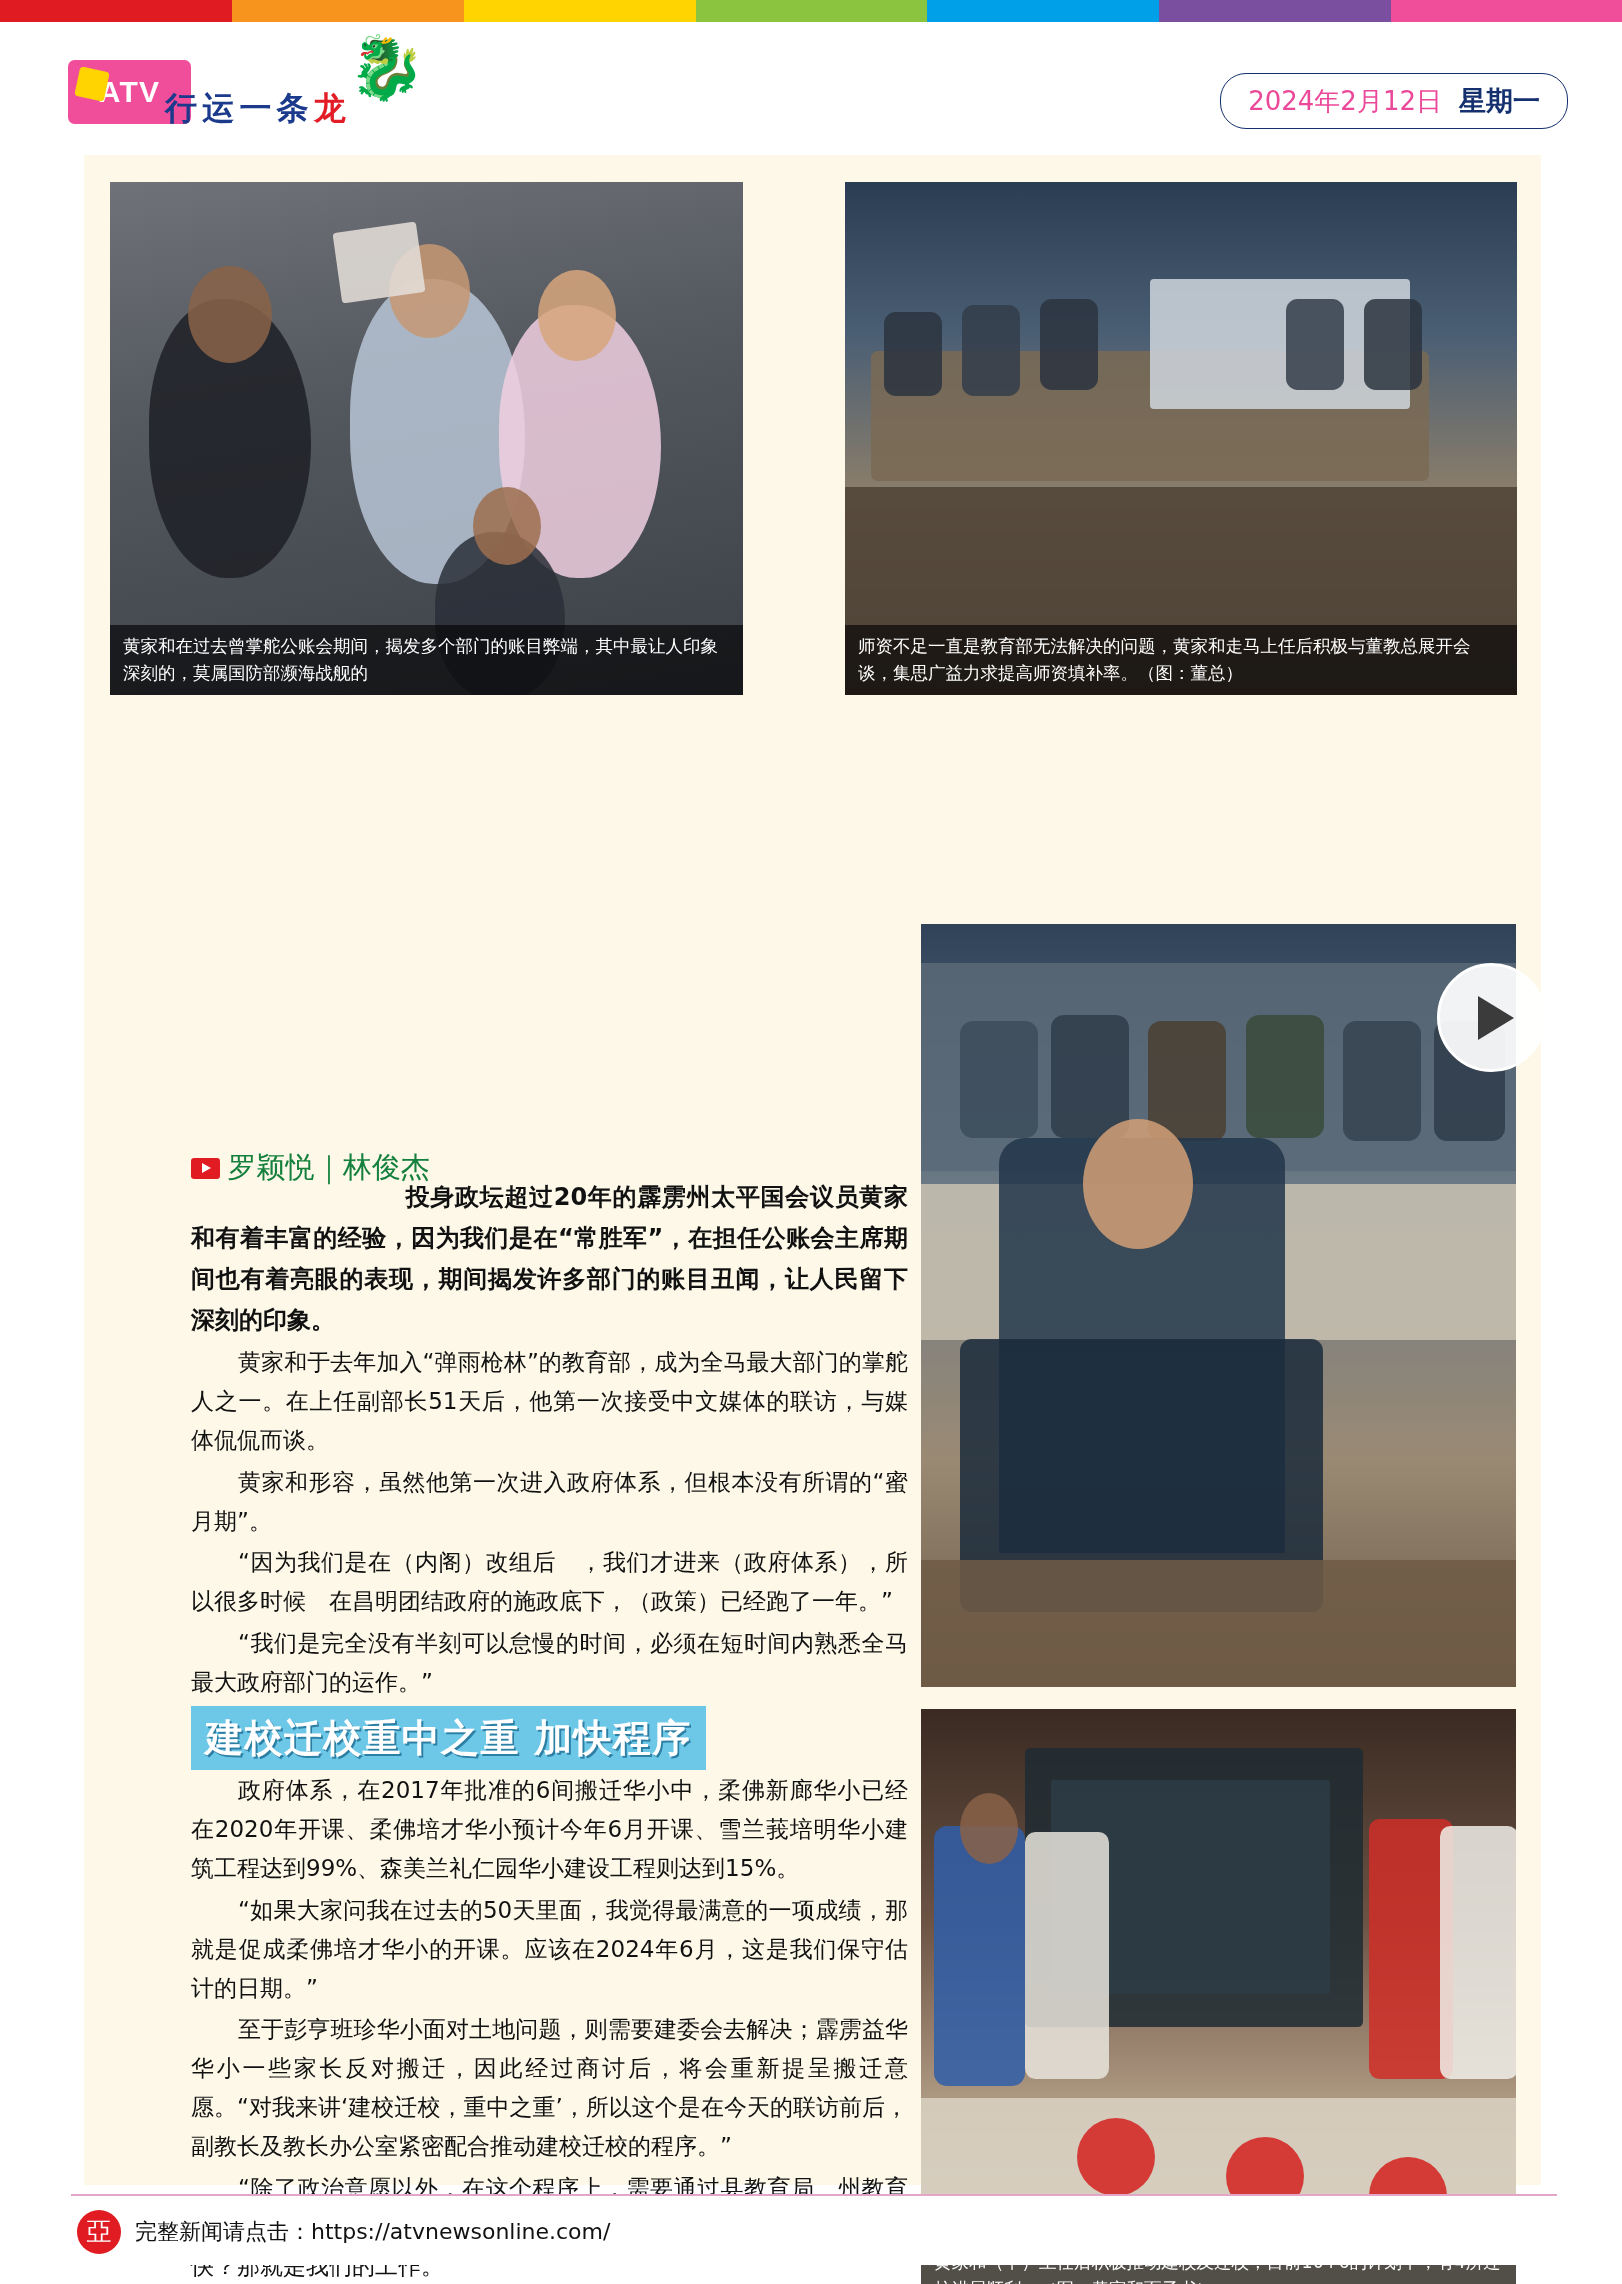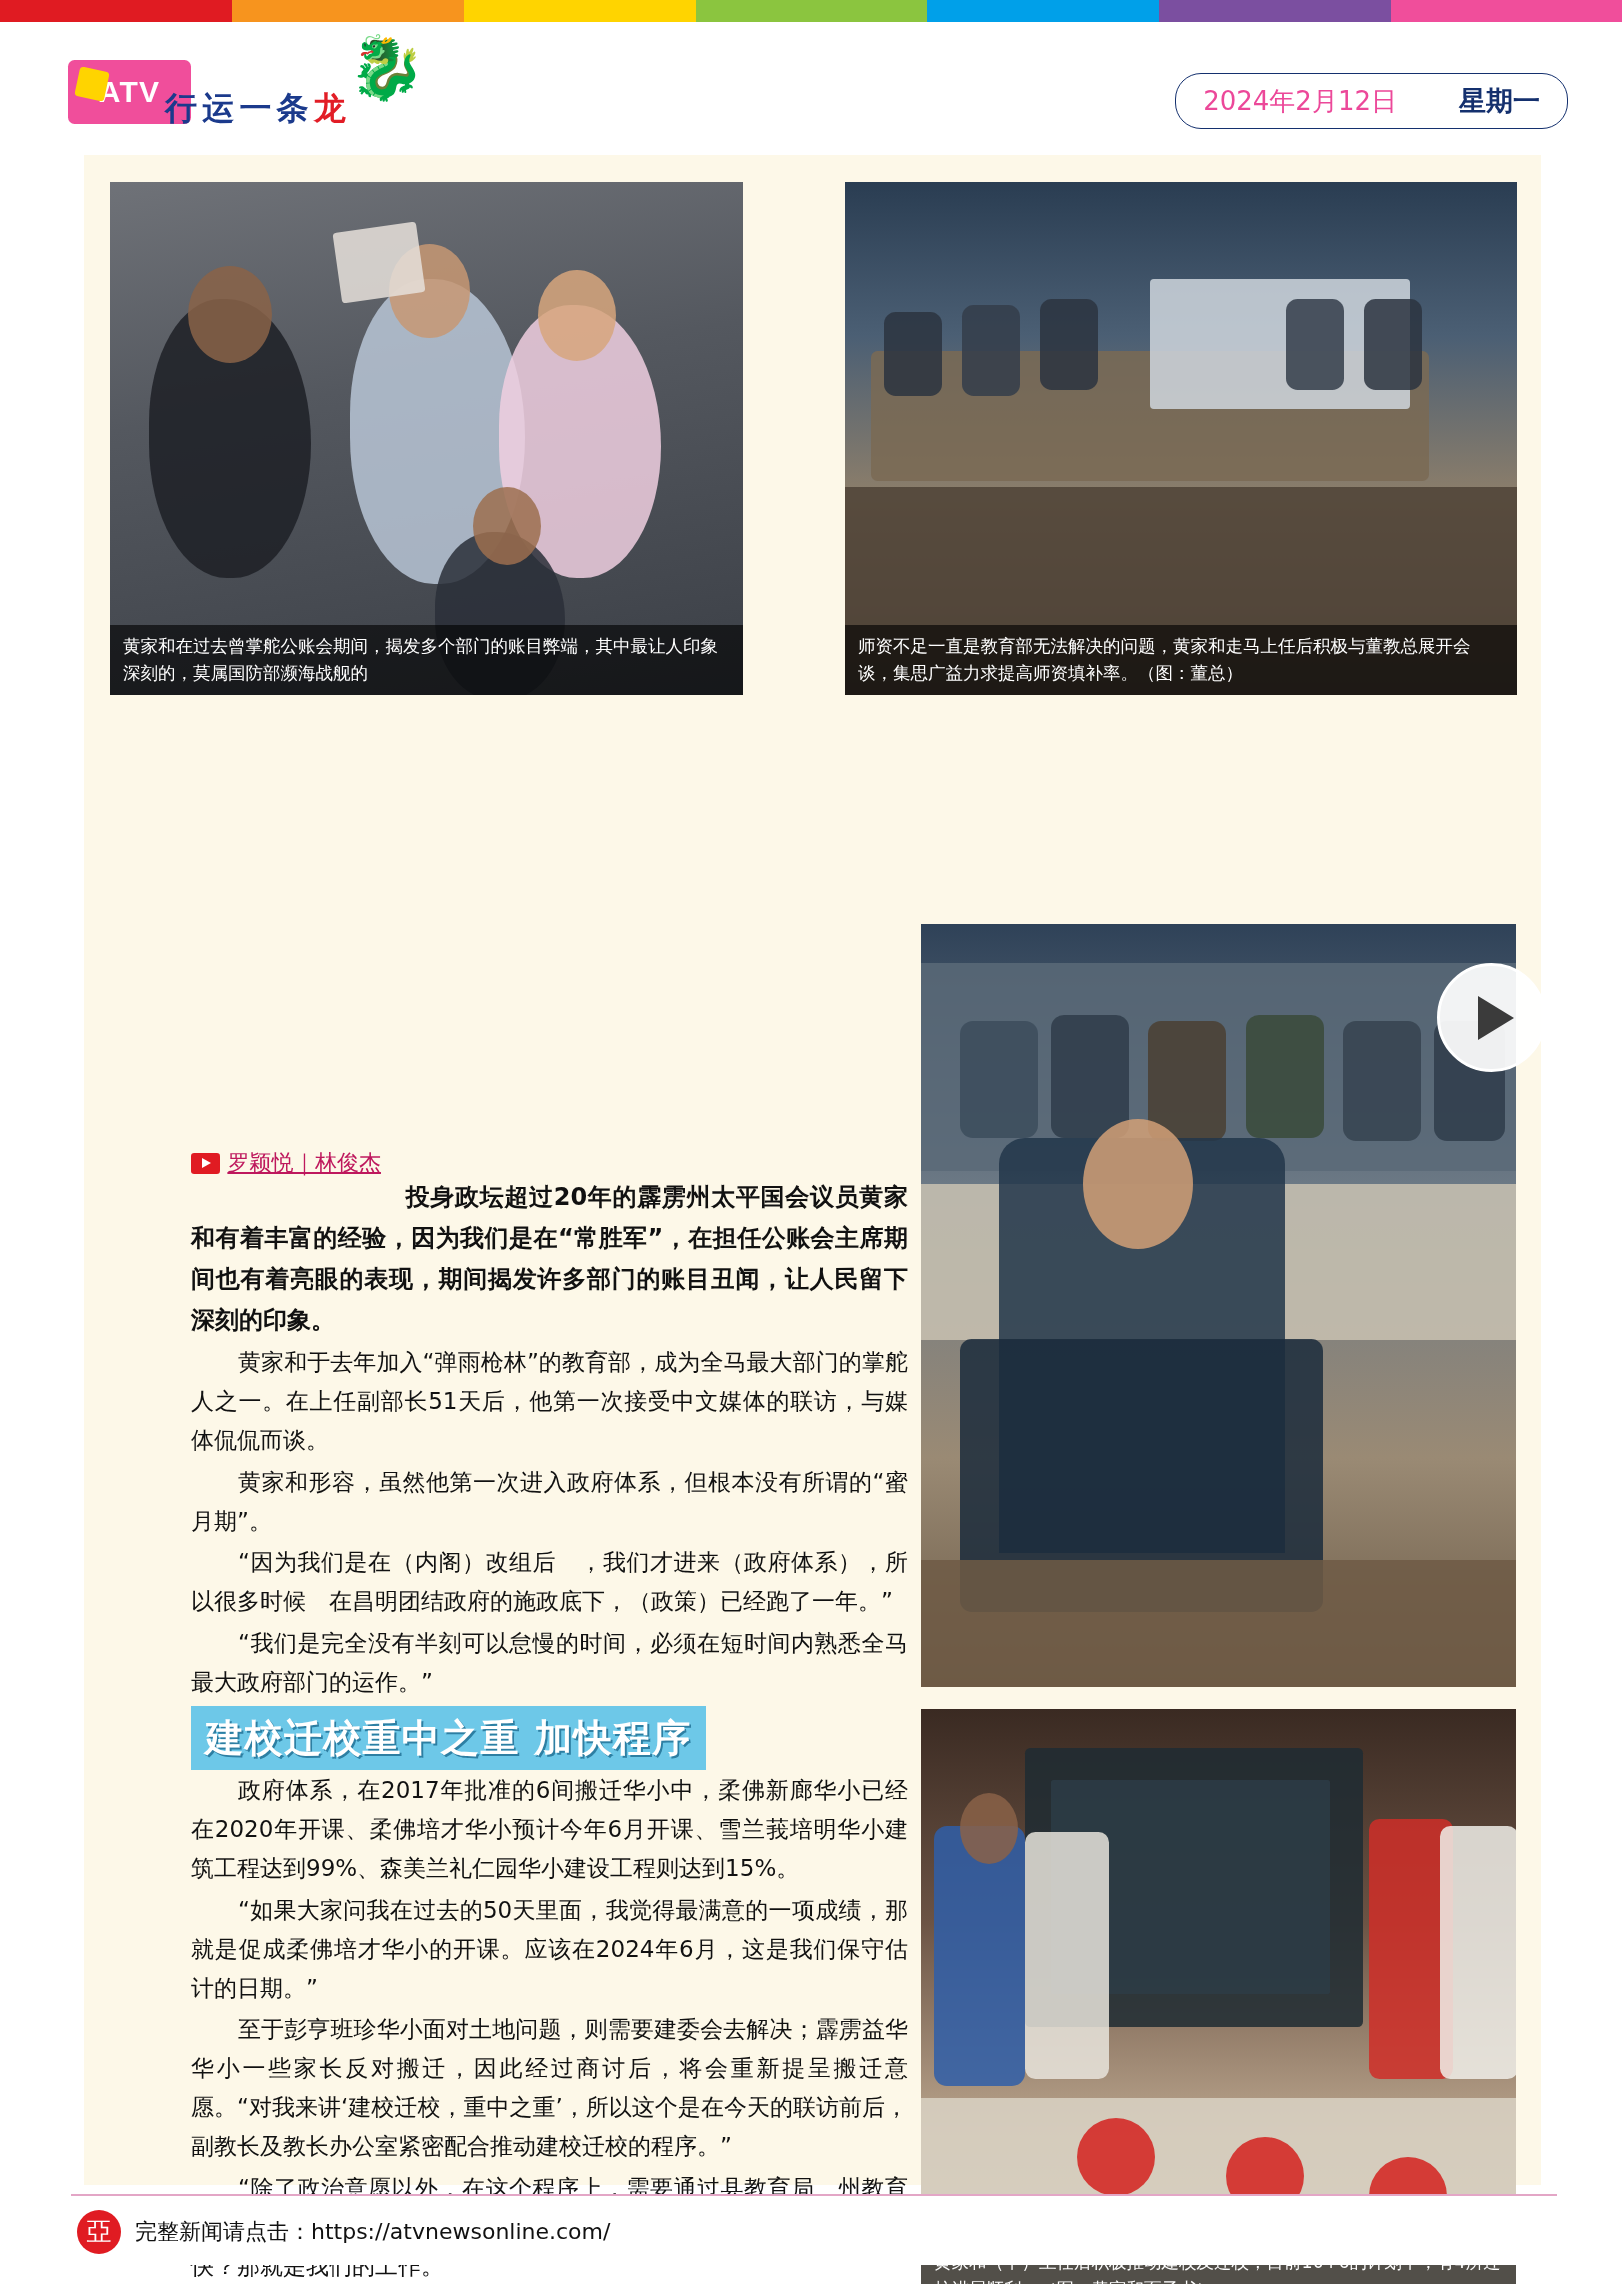--- a/index.html
+++ b/index.html
@@ -71,21 +71,21 @@
 
   
   .date-pill {
     position:absolute; right:55px; top:51px;
     border:1.3px solid #14306e; border-radius:26px;
     padding:9px 27px;
     display:flex; align-items:center; gap:17px;
     background:#fff;
   }
   .date-pill .d1 { font-size:26px; color:#ec4899; font-family:"DejaVu Sans", sans-serif;}
-  .date-pill .d2 { font-size:27px; color:#14306e; font-weight:bold; font-family:"DejaVu Sans", sans-serif;margin-left:45px;}
+  .date-pill .d2 { font-size:27px; color:#14306e; font-weight:bold; font-family:"DejaVu Sans", sans-serif;}
 
   
   .page {
     position:absolute; top:155px; left:84px; width:1457px; height:2030px;
     background:#fdf8e8;
   }
 
   
   .photo {
     position:absolute; background:#233; overflow:hidden;
@@ -141,21 +141,21 @@
   }
   .byline .pbox {
     width:28.6px; height:21px; background:#e01b22; border-radius:3.2px;
     display:flex; align-items:center; justify-content:center;
   }
   .byline .pbox .t {
     width:0;height:0;border-left:9px solid #fff;
     border-top:5.8px solid transparent;border-bottom:5.8px solid transparent;
     margin-left:2.6px;
   }
-  .byline .names { font-size:22px; color:#be185d; font-family:"DejaVu Sans", sans-serif;text-decoration:underline;}
+  .byline .names { font-size:29px; color:#15803d; font-family:"DejaVu Sans", sans-serif;}
 
   
   .lead {
     position:absolute; left:107px; top:1022px; width:717px;
     font-size:24px; line-height:41px; font-weight:bold; color:#111;
     text-align:justify;
     font-family:"DejaVu Sans", sans-serif;
   }
   .lead .indent { display:inline-block; width:214px; }
 

